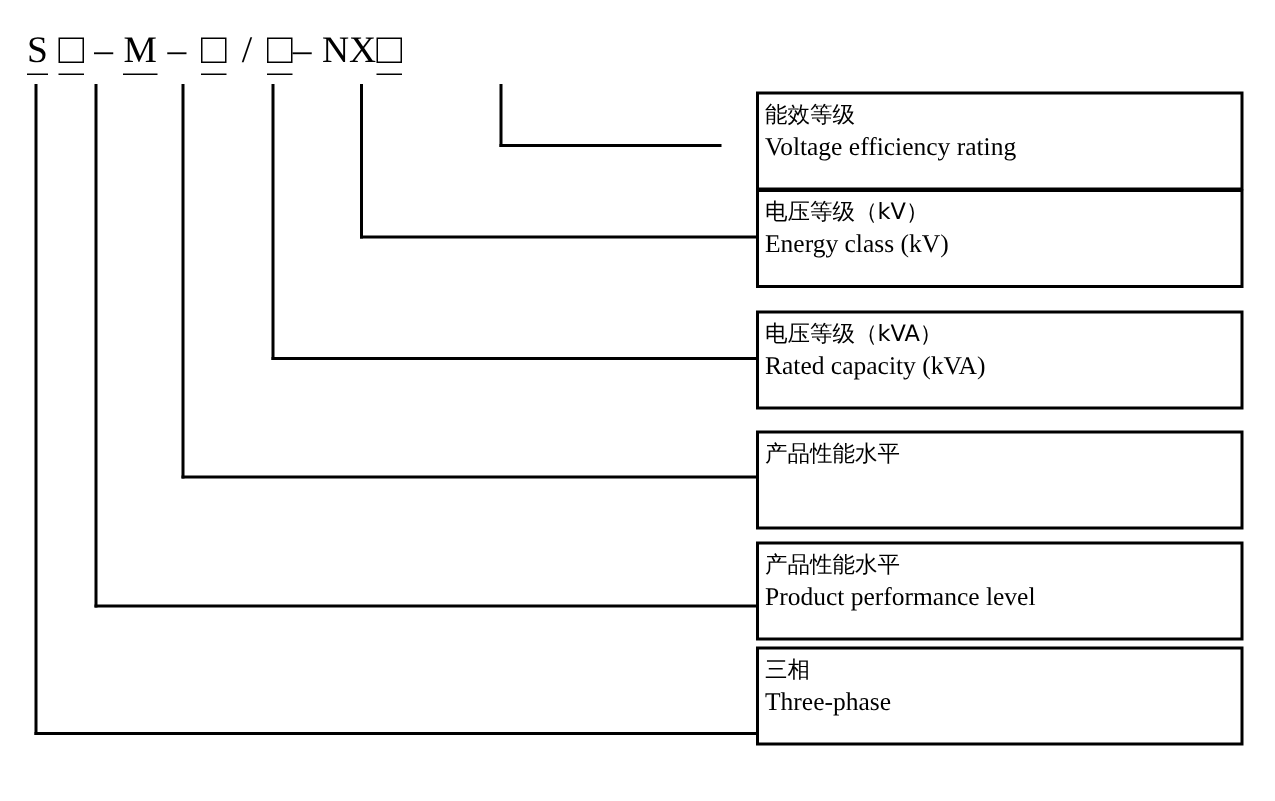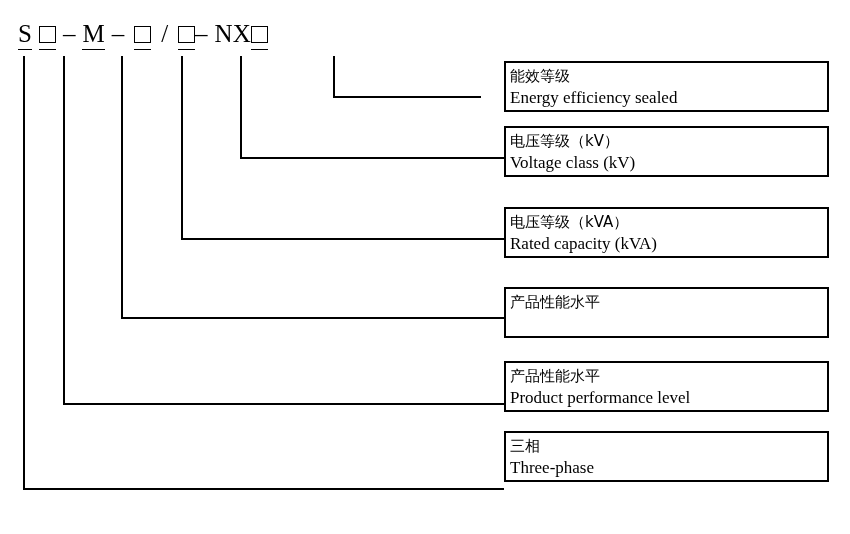--- a/index.html
+++ b/index.html
@@ -63,21 +63,21 @@
     position: absolute;
     height: 2px;
     background: #000;
   }
 
   
   .desc-box {
     position: absolute;
     left: 504px;
     width: 325px;
-    height: 51px;
+    height: 66px;
     border: 2px solid #000;
     box-sizing: border-box;
     background: #fff;
     padding: 3px 0 0 4px;
   }
   .desc-cn {
     font-family: "DejaVu Sans", sans-serif;
     font-size: 15px;
     line-height: 21px;
     color: #000;
@@ -131,26 +131,26 @@
   <div class="hline" style="left:121px; top:317px; width:383px;"></div>
 
   <div class="vline" style="left:63px; top:56px; height:349px;"></div>
   <div class="hline" style="left:63px; top:403px; width:441px;"></div>
 
   <div class="vline" style="left:23px; top:56px; height:434px;"></div>
   <div class="hline" style="left:23px; top:488px; width:481px;"></div>
 
   <div class="desc-box" style="top:61px;">
     <div class="desc-cn">能效等级</div>
-    <div class="desc-en">Energy efficiency sealed</div>
+    <div class="desc-en">Voltage efficiency rating</div>
   </div>
 
   <div class="desc-box" style="top:126px;">
     <div class="desc-cn">电压等级（kV）</div>
-    <div class="desc-en">Voltage class (kV)</div>
+    <div class="desc-en">Energy class (kV)</div>
   </div>
 
   <div class="desc-box" style="top:207px;">
     <div class="desc-cn">电压等级（kVA）</div>
     <div class="desc-en">Rated capacity (kVA)</div>
   </div>
 
   <div class="desc-box" style="top:287px;">
     <div class="desc-cn">产品性能水平</div>
   </div>

